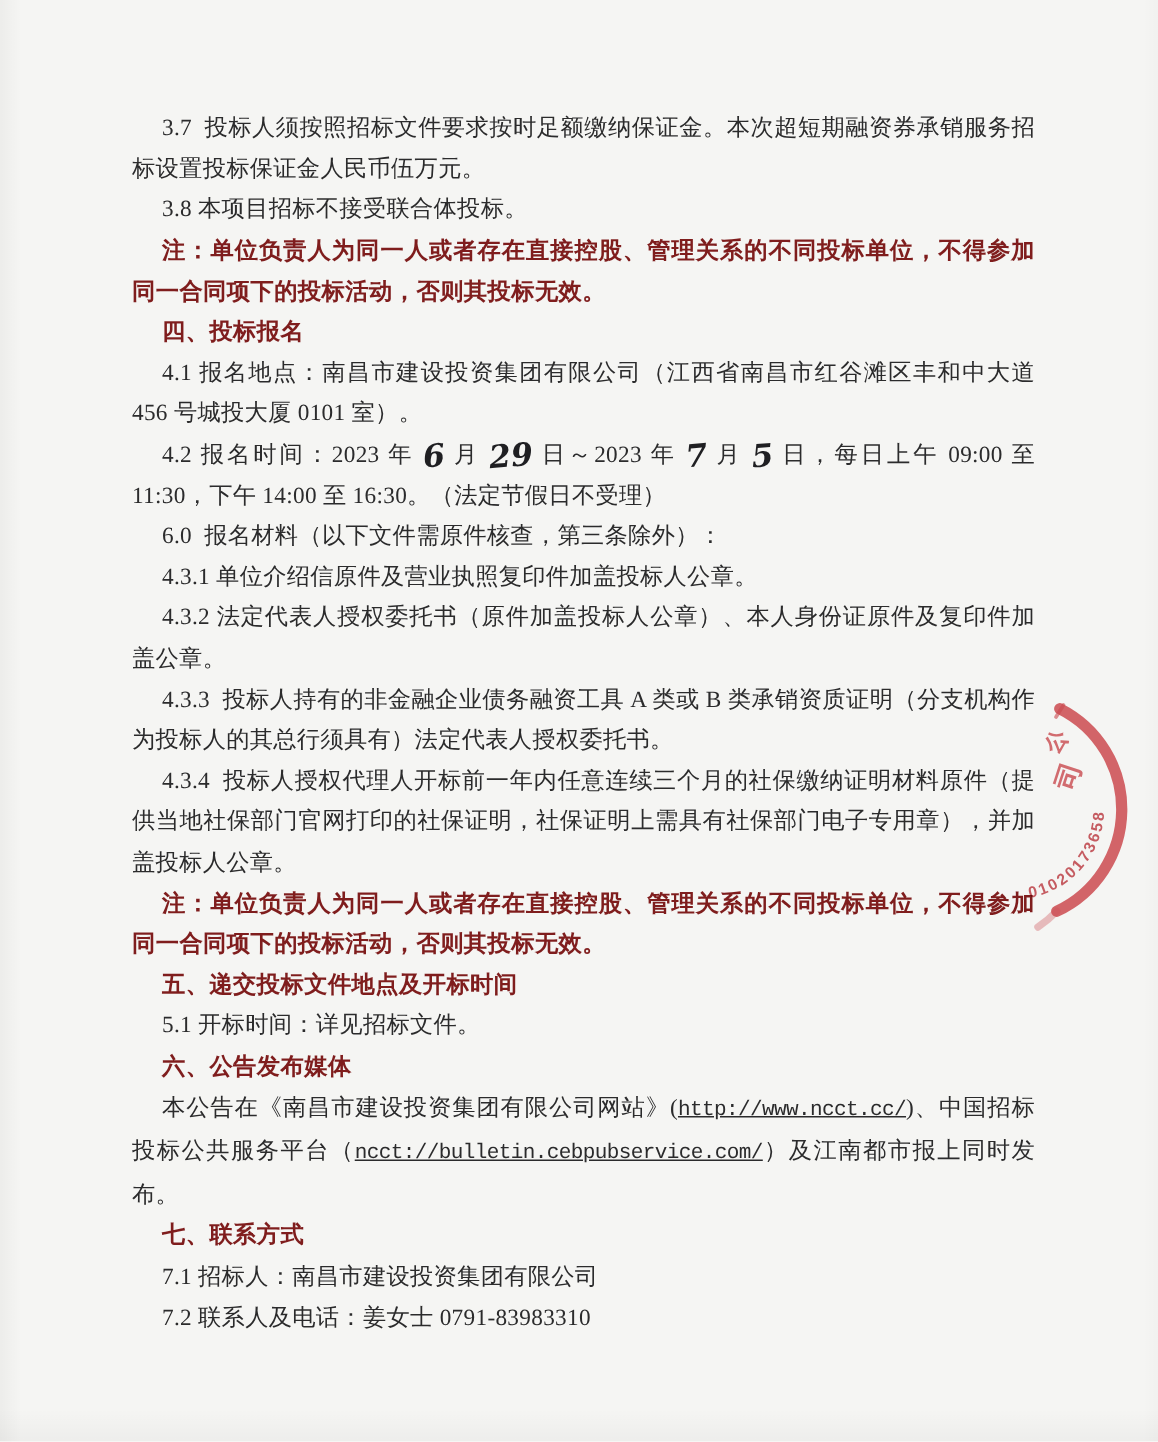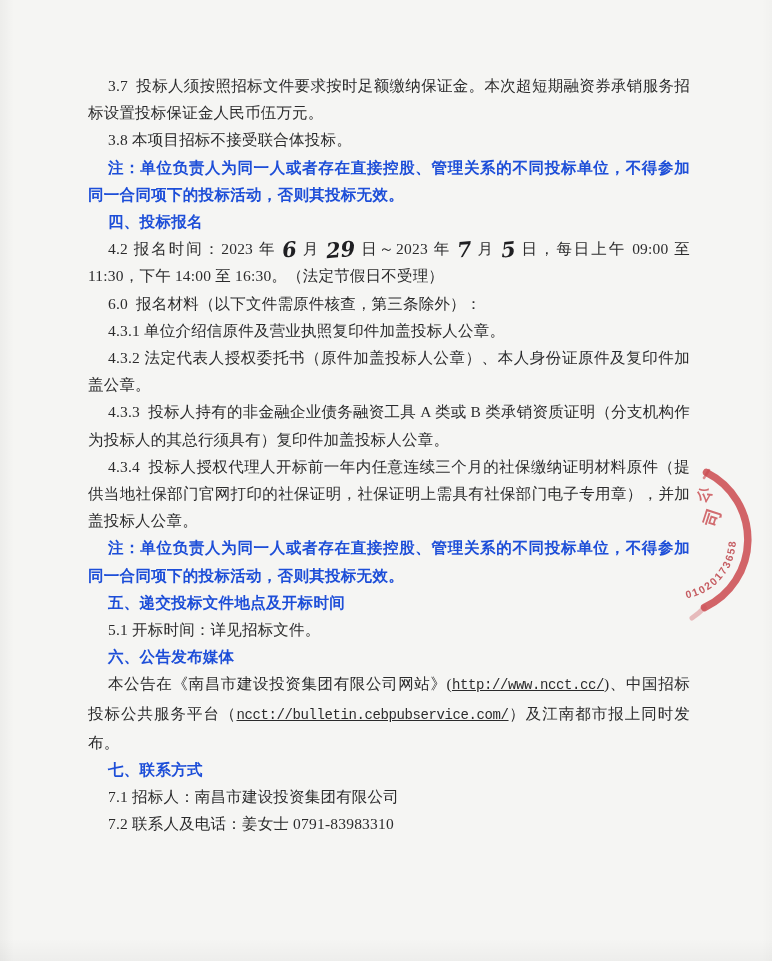--- a/index.html
+++ b/index.html
@@ -19,21 +19,21 @@
   .doc{
     position:absolute;left:88px;top:72px;width:602px;
     color:#2b2b2c;font-size:15.5px;
   }
   .para{
     margin:0;line-height:27.2px;text-indent:20px;
     text-align:justify;white-space:pre-wrap;letter-spacing:0.2px;
   }
   .para.note,.para.heading{
     font-family:"Liberation Sans","DejaVu Sans",sans-serif;
-    font-weight:700;color:#1d4ed8;letter-spacing:0.3px;
+    font-weight:700;color:#7f1d1d;letter-spacing:0.3px;
   }
   .hand{
     font-family:"DejaVu Serif",serif;font-style:italic;font-weight:700;
     font-size:21px;line-height:1;display:inline-block;text-indent:0;
     transform:rotate(-5deg);vertical-align:-3px;color:#1f1f22;
     letter-spacing:0;
   }
   .mono{
     font-family:"Liberation Mono","DejaVu Sans Mono",monospace;
     font-size:14px;letter-spacing:-0.4px;text-decoration:underline;
@@ -60,25 +60,26 @@
 </head>
 <body>
 
 <div class="paper-shade"></div>
 
 <div class="doc">
     <p class="para body"><span class="run">3.7  投标人须按照招标文件要求按时足额缴纳保证金。本次超短期融资券承销服务招标设置投标保证金人民币伍万元。</span></p>
     <p class="para body"><span class="run">3.8 本项目招标不接受联合体投标。</span></p>
     <p class="para note"><span class="run">注：单位负责人为同一人或者存在直接控股、管理关系的不同投标单位，不得参加同一合同项下的投标活动，否则其投标无效。</span></p>
     <p class="para heading"><span class="run">四、投标报名</span></p>
+    <p class="para body"><span class="run">4.1 报名地点：南昌市建设投资集团有限公司（江西省南昌市红谷滩区丰和中大道 456 号城投大厦 0101 室）。</span></p>
     <p class="para body"><span class="run">4.2 报名时间：2023 年 </span><span class="hand">6</span><span class="run"> 月 </span><span class="hand">29</span><span class="run"> 日～2023 年 </span><span class="hand">7</span><span class="run"> 月 </span><span class="hand">5</span><span class="run"> 日，每日上午 09:00 至 11:30，下午 14:00 至 16:30。（法定节假日不受理）</span></p>
     <p class="para body"><span class="run">6.0  报名材料（以下文件需原件核查，第三条除外）：</span></p>
     <p class="para body"><span class="run">4.3.1 单位介绍信原件及营业执照复印件加盖投标人公章。</span></p>
     <p class="para body"><span class="run">4.3.2 法定代表人授权委托书（原件加盖投标人公章）、本人身份证原件及复印件加盖公章。</span></p>
-    <p class="para body"><span class="run">4.3.3  投标人持有的非金融企业债务融资工具 A 类或 B 类承销资质证明（分支机构作为投标人的其总行须具有）复印件加盖投标人公章。</span></p>
+    <p class="para body"><span class="run">4.3.3  投标人持有的非金融企业债务融资工具 A 类或 B 类承销资质证明（分支机构作为投标人的其总行须具有）法定代表人授权委托书。</span></p>
     <p class="para body"><span class="run">4.3.4  投标人授权代理人开标前一年内任意连续三个月的社保缴纳证明材料原件（提供当地社保部门官网打印的社保证明，社保证明上需具有社保部门电子专用章），并加盖投标人公章。</span></p>
     <p class="para note"><span class="run">注：单位负责人为同一人或者存在直接控股、管理关系的不同投标单位，不得参加同一合同项下的投标活动，否则其投标无效。</span></p>
     <p class="para heading"><span class="run">五、递交投标文件地点及开标时间</span></p>
     <p class="para body"><span class="run">5.1 开标时间：详见招标文件。</span></p>
     <p class="para heading"><span class="run">六、公告发布媒体</span></p>
     <p class="para body"><span class="run">本公告在《南昌市建设投资集团有限公司网站》(</span><span class="mono">http://www.ncct.cc/</span><span class="run">)、中国招标投标公共服务平台（</span><span class="mono">ncct://bulletin.cebpubservice.com/</span><span class="run">）及江南都市报上同时发布。</span></p>
     <p class="para heading"><span class="run">七、联系方式</span></p>
     <p class="para body"><span class="run">7.1 招标人：南昌市建设投资集团有限公司</span></p>
     <p class="para body"><span class="run">7.2 联系人及电话：姜女士 0791-83983310</span></p>
   </div>

